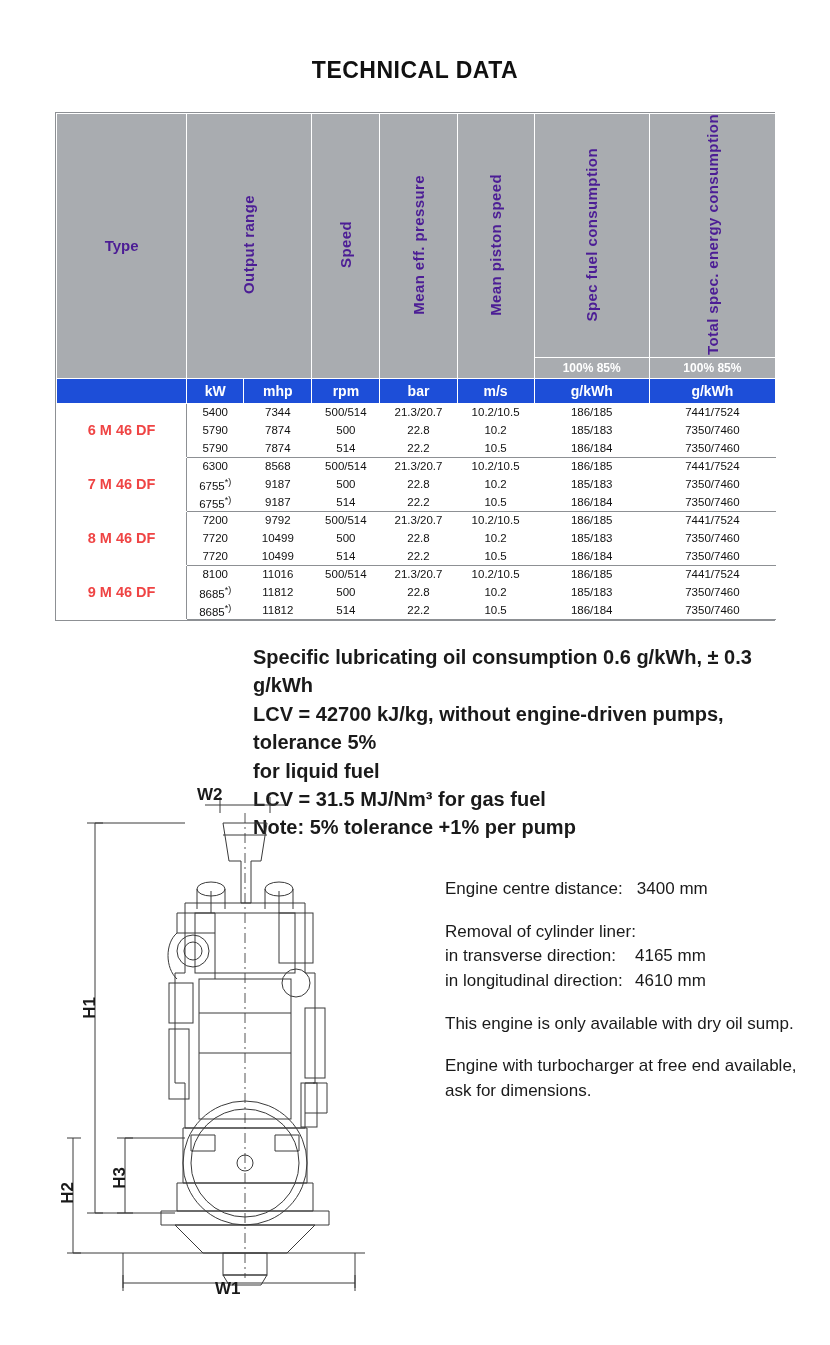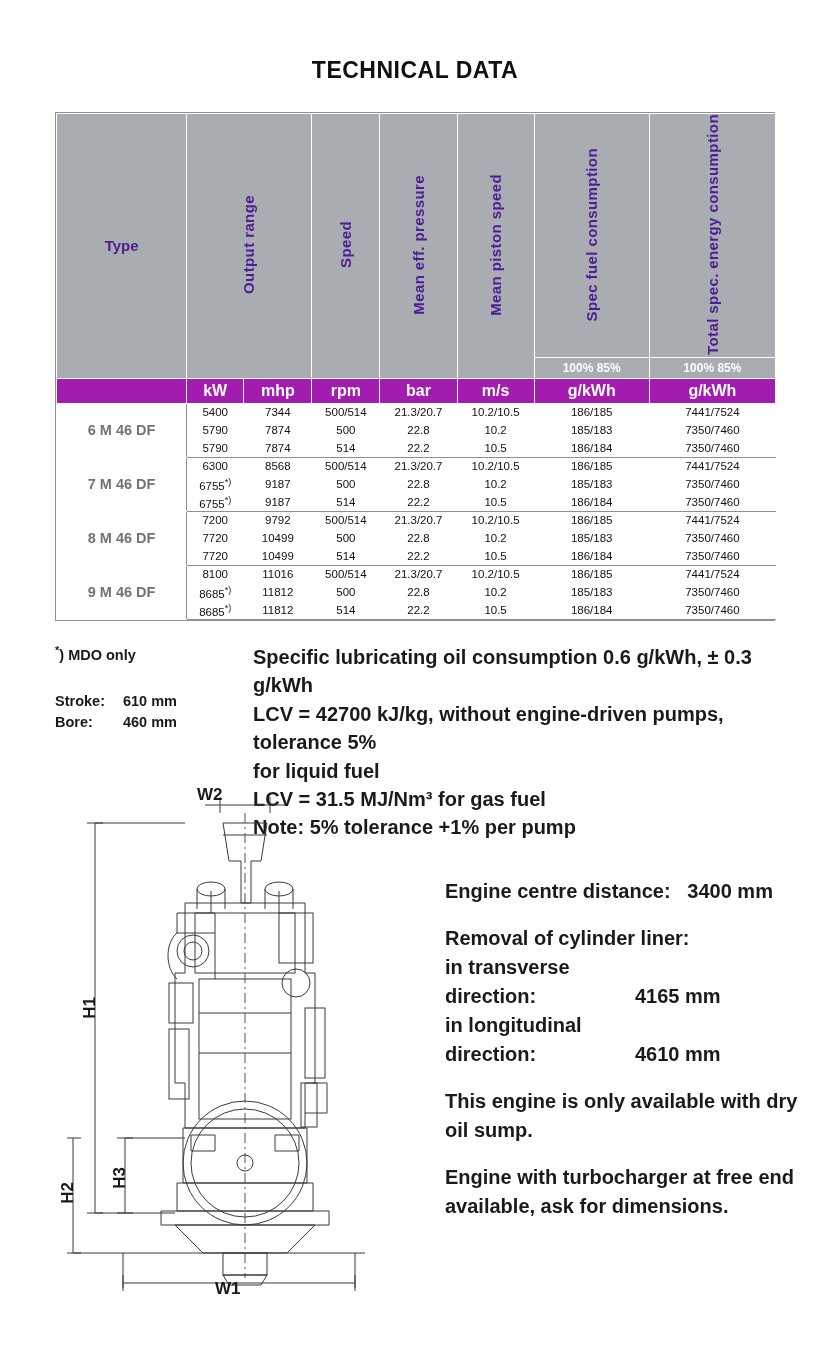--- a/index.html
+++ b/index.html
@@ -74,29 +74,29 @@
   }
   .pctrow td {
     background: #a9acb0;
     color: #fff;
     font-size: 12px;
     font-weight: bold;
     height: 20px;
     margin-top: 7px;
   }
   .unitrow td {
-    background: #a21caf;
+    background: #1d4ed8;
     color: #fff;
-    font-size: 16px;
+    font-size: 14px;
     font-weight: bold;
     height: 24px;
   }
   .grp-type {
     background: #ffffff;
-    color: #737373;
+    color: #ef4444;
     font-size: 14.5px;
     font-weight: bold;
     border-right: 1px solid #8d9094 !important;
   }
   td.data {
     background: #ffffff;
     color: #111;
     font-size: 11.5px;
     height: 17px;
     border: none;
@@ -164,23 +164,23 @@
     left: 10px;
     top: 0;
     width: 330px;
     height: 530px;
   }
   .right-text {
     position: absolute;
     left: 390px;
     top: 94px;
     width: 360px;
-    font-size: 20px;
+    font-size: 17px;
     line-height: 1.45;
-    font-weight: bold;
+    font-weight: normal;
   }
   .right-text p { margin: 0 0 18px 0; }
   .rowline { display: block; }
   .rowline .lab { display: inline-block; }
   .dim-label {
     font-weight: bold;
     font-size: 17px;
   }
 </style>
 </head>
@@ -354,27 +354,20 @@
         <td class="data sep">10.5</td>
         <td class="data sep">186/184</td>
         <td class="data sep">7350/7460</td>
       </tr>
     </tbody>
         </table>
     </div>
   </div>
 
   <div class="notes">
-    <div class="notes-left">
-      <div class="mdo"><span class="st">*</span><span>) MDO only</span></div>
-      <div class="stroke-bore">
-        <div><span class="lbl">Stroke:</span><span class="val">610 mm</span></div>
-        <div><span class="lbl">Bore:</span><span class="val">460 mm</span></div>
-      </div>
-    </div>
     <div class="notes-right">
       <div>Specific lubricating oil consumption 0.6 g/kWh, ± 0.3 g/kWh</div>
       <div>LCV = 42700 kJ/kg, without engine-driven pumps, tolerance 5%</div>
       <div>for liquid fuel</div>
       <div>LCV = 31.5 MJ/Nm³ for gas fuel</div>
       <div>Note: 5% tolerance +1% per pump</div>
     </div>
   </div>
 
   <div class="lower">

